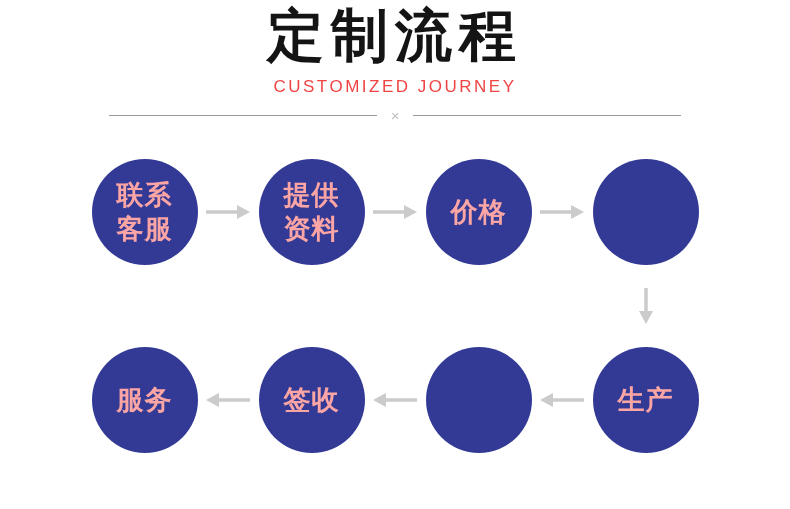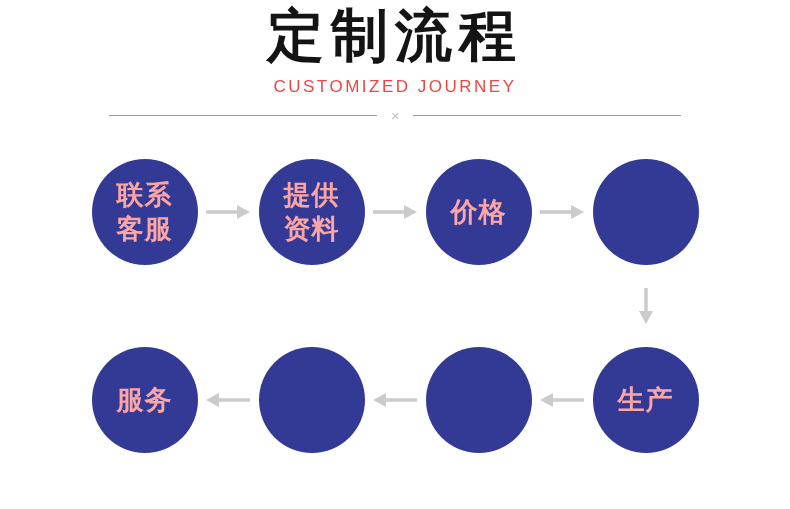--- a/index.html
+++ b/index.html
@@ -139,20 +139,21 @@
       <div class="circle">
         <span>服务</span>
       </div>
       <div class="arrow-cell">
         <svg width="46" height="18" viewBox="0 0 46 18">
             <line x1="14" y1="9" x2="45" y2="9" stroke="#cbcbcb" stroke-width="3.5"></line>
             <polygon points="14,2 1,9 14,16" fill="#cbcbcb"></polygon>
           </svg>
       </div>
       <div class="circle">
+        <span>签收</span>
       </div>
       <div class="arrow-cell">
         <svg width="46" height="18" viewBox="0 0 46 18">
             <line x1="14" y1="9" x2="45" y2="9" stroke="#cbcbcb" stroke-width="3.5"></line>
             <polygon points="14,2 1,9 14,16" fill="#cbcbcb"></polygon>
           </svg>
       </div>
       <div class="circle">
       </div>
       <div class="arrow-cell">

